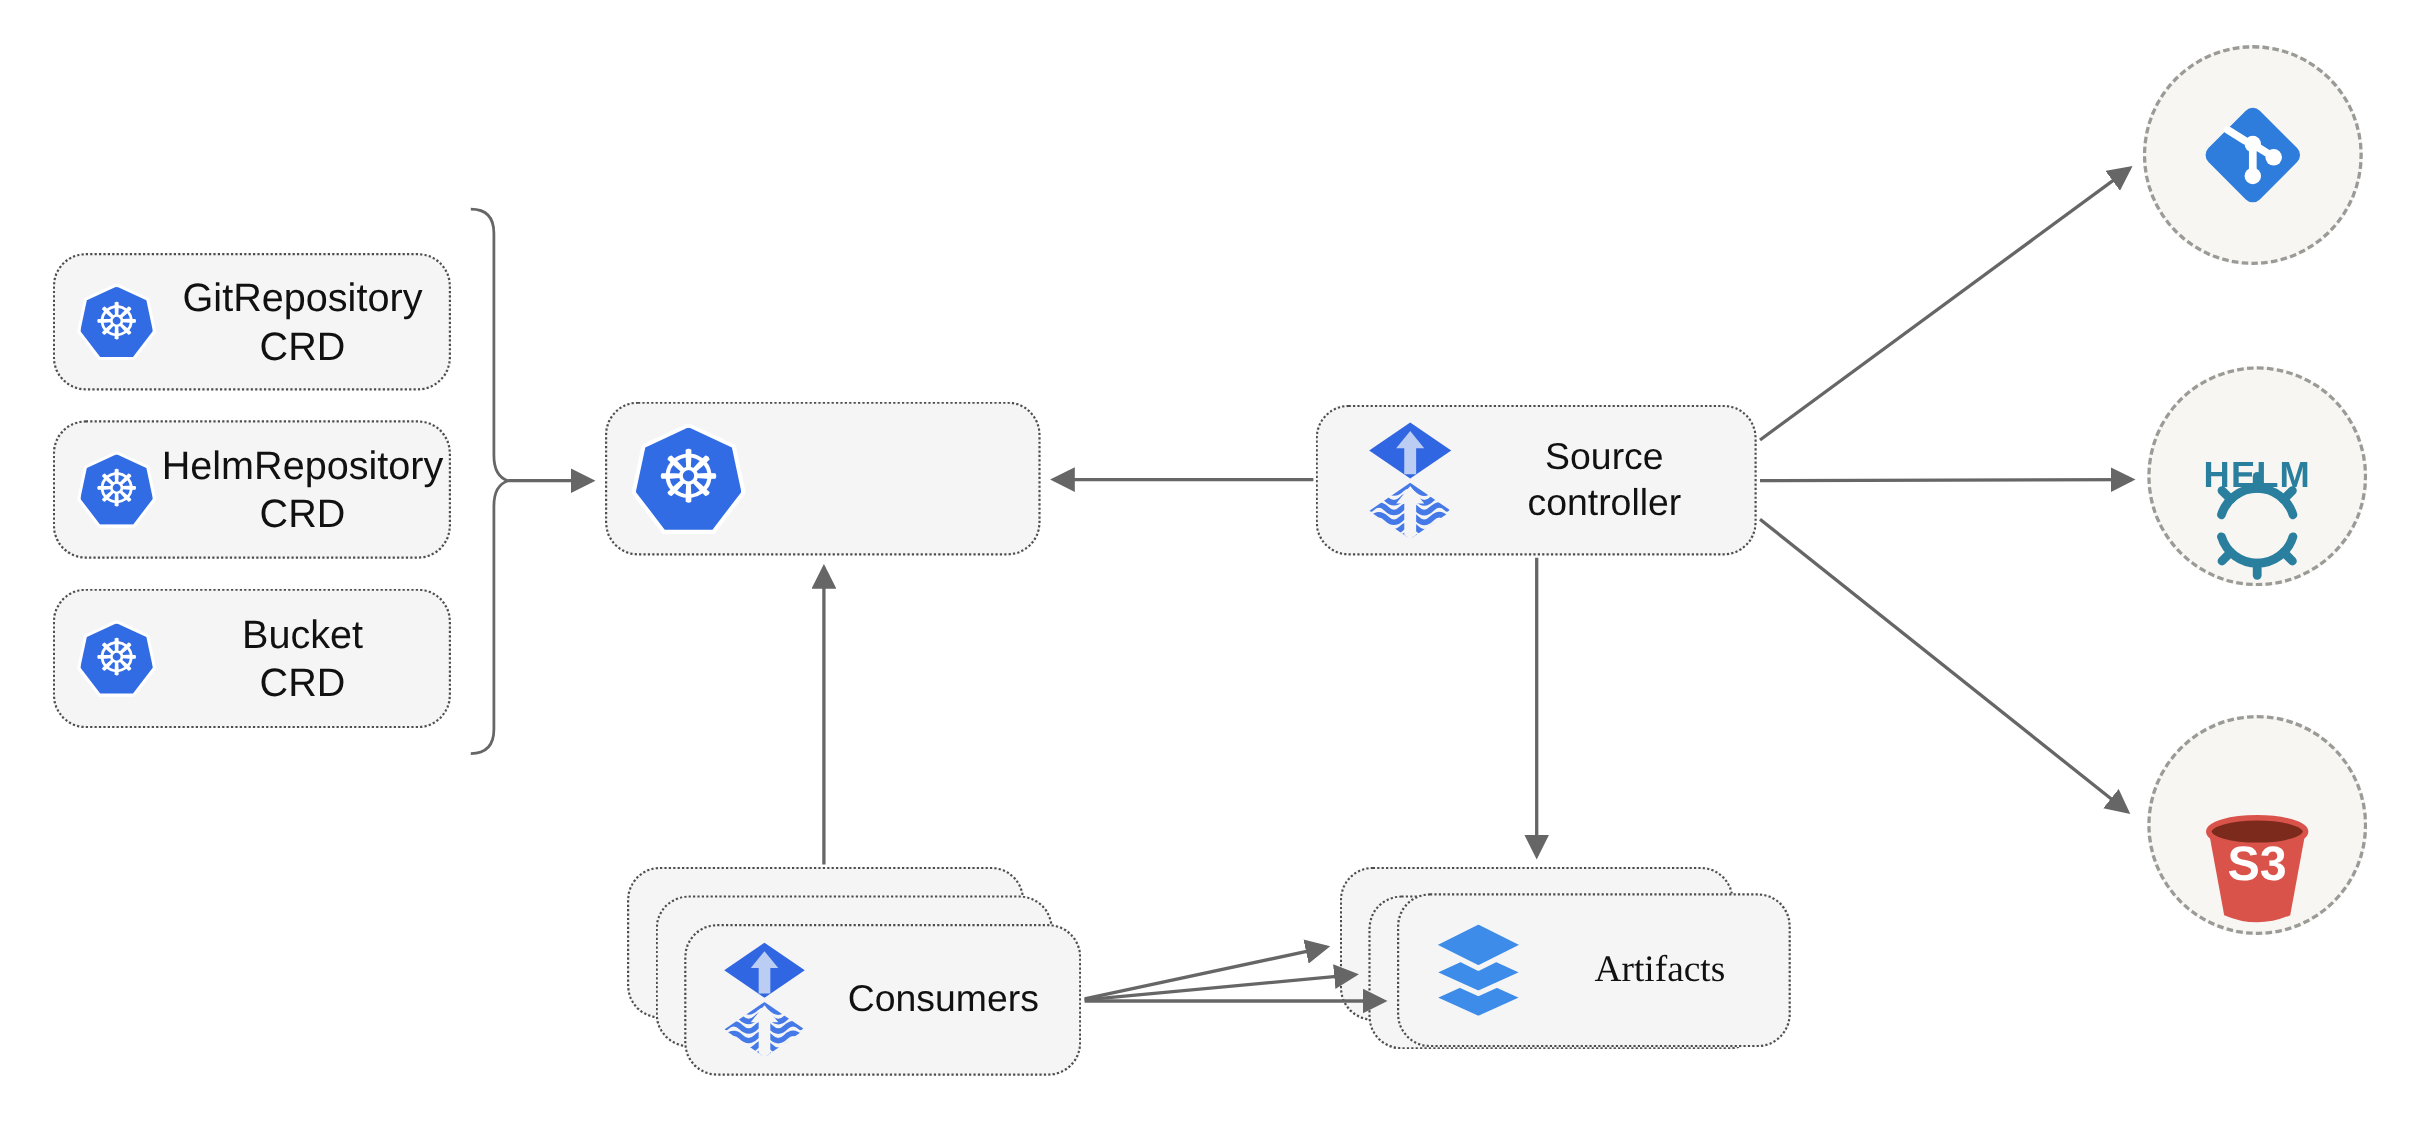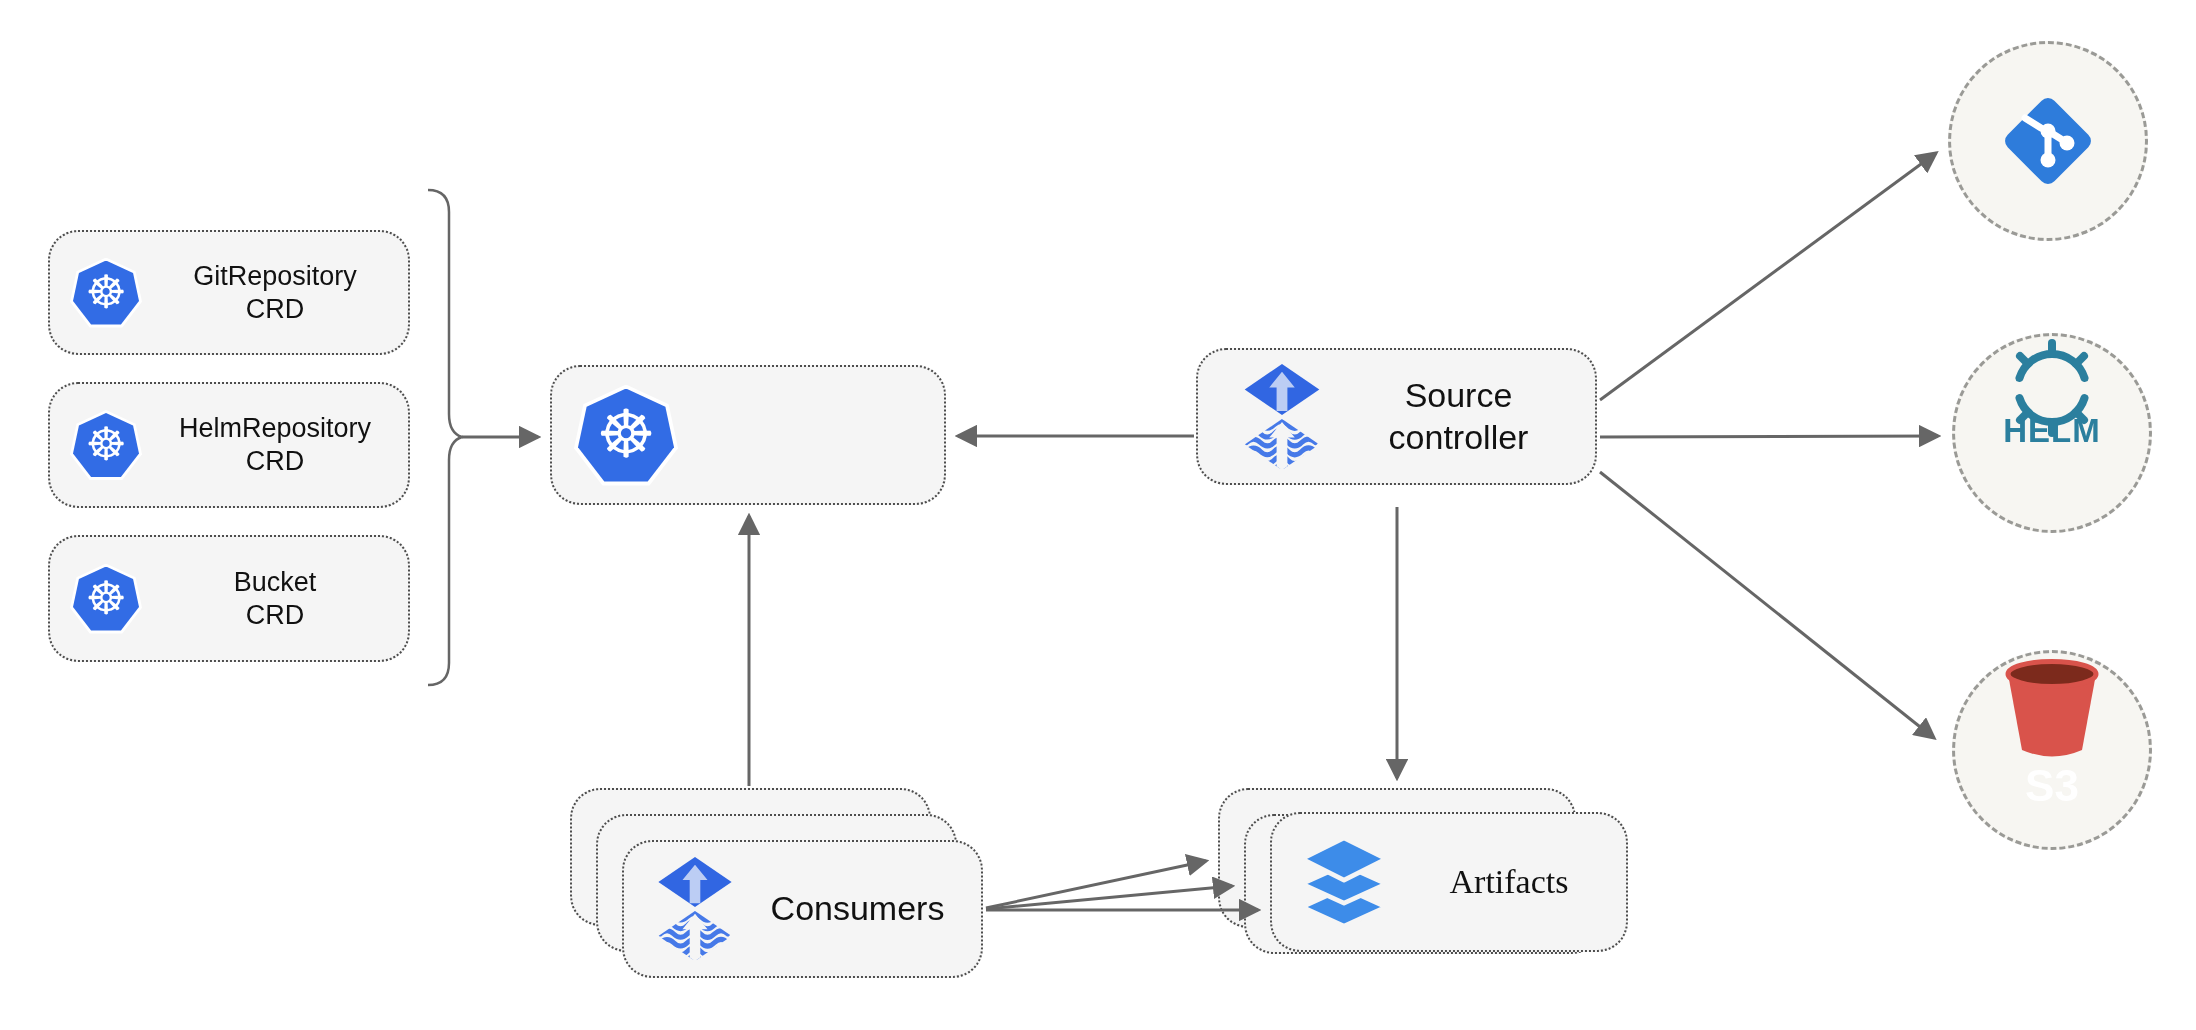--- a/index.html
+++ b/index.html
@@ -24,21 +24,21 @@
   .box .label{
     flex:1;
     display:flex;
     flex-direction:column;
     align-items:center;
     justify-content:center;
     text-align:center;
     line-height:1.22;
   }
   .label-lg{font-size:34px;}
-  .label-md{font-size:27px;}
+  .label-md{font-size:36px;}
   .stackbox{
     position:absolute;
     background:var(--box-fill);
     border:2.5px dotted #4d4d4d;
     border-radius:30px;
     box-sizing:border-box;
   }
   
   .ext-circle{
     position:absolute;
@@ -88,21 +88,21 @@
   .s3-body{fill:var(--s3-red);}
   .s3-top{fill:var(--s3-dark);stroke:var(--s3-red);stroke-width:5;}
   .s3-word{
     position:absolute;left:0;right:0;top:56%;
     transform:translateY(-50%);
     text-align:center;
     font-size:44px;font-weight:bold;
     color:#ffffff;
     margin-top:24px;
   }
-  .circle-inner{position:relative;width:100%;height:100%;display:flex;align-items:flex-start;justify-content:center;}
+  .circle-inner{position:relative;width:100%;height:100%;display:flex;align-items:flex-end;justify-content:center;}
   
   .connectors{
     position:absolute;left:0;top:0;
     pointer-events:none;
   }
   .conn{stroke:#666666;stroke-width:3;fill:none;}
   .brace{stroke:#666666;stroke-width:2.5;fill:none;}
   .icon-gap{flex:none;}
 </style>
 </head>
@@ -147,21 +147,21 @@
   </div>
 
   <div class="box" style="left:550px;top:365px;width:396px;height:140px;padding-left:22px;">
     <div class="k8s-outer k8s-lg icon-gap">
       <div class="k8s-inner">
         <span class="k8s-wheel">☸</span>
       </div>
     </div>
   </div>
 
-  <div class="box" style="left:1196px;top:348px;width:401px;height:137px;padding-left:44px;">
+  <div class="box" style="left:1196px;top:368px;width:401px;height:137px;padding-left:44px;">
     <svg width="80" height="108" viewBox="0 0 78 110" class="icon-gap">
       <polygon class="flux-dia" points="39,1 77,27 39,53 1,27"></polygon>
       <polygon class="flux-arrow" points="39,9 52,25 44.5,25 44.5,49 33.5,49 33.5,25 26,25"></polygon>
       <clipPath id="fluxclip-sc">
           <polygon points="39,57 77,83 39,109 1,83"></polygon>
         </clipPath>
       <g clip-path="url(#fluxclip-sc)">
         <path class="flux-stripe" d="M3 63 q7 -7 14 0 t14 0 t14 0 t14 0 t14 0"></path>
         <path class="flux-stripe" d="M3 72 q7 -7 14 0 t14 0 t14 0 t14 0 t14 0"></path>
         <path class="flux-stripe" d="M3 81 q7 -7 14 0 t14 0 t14 0 t14 0 t14 0"></path>

